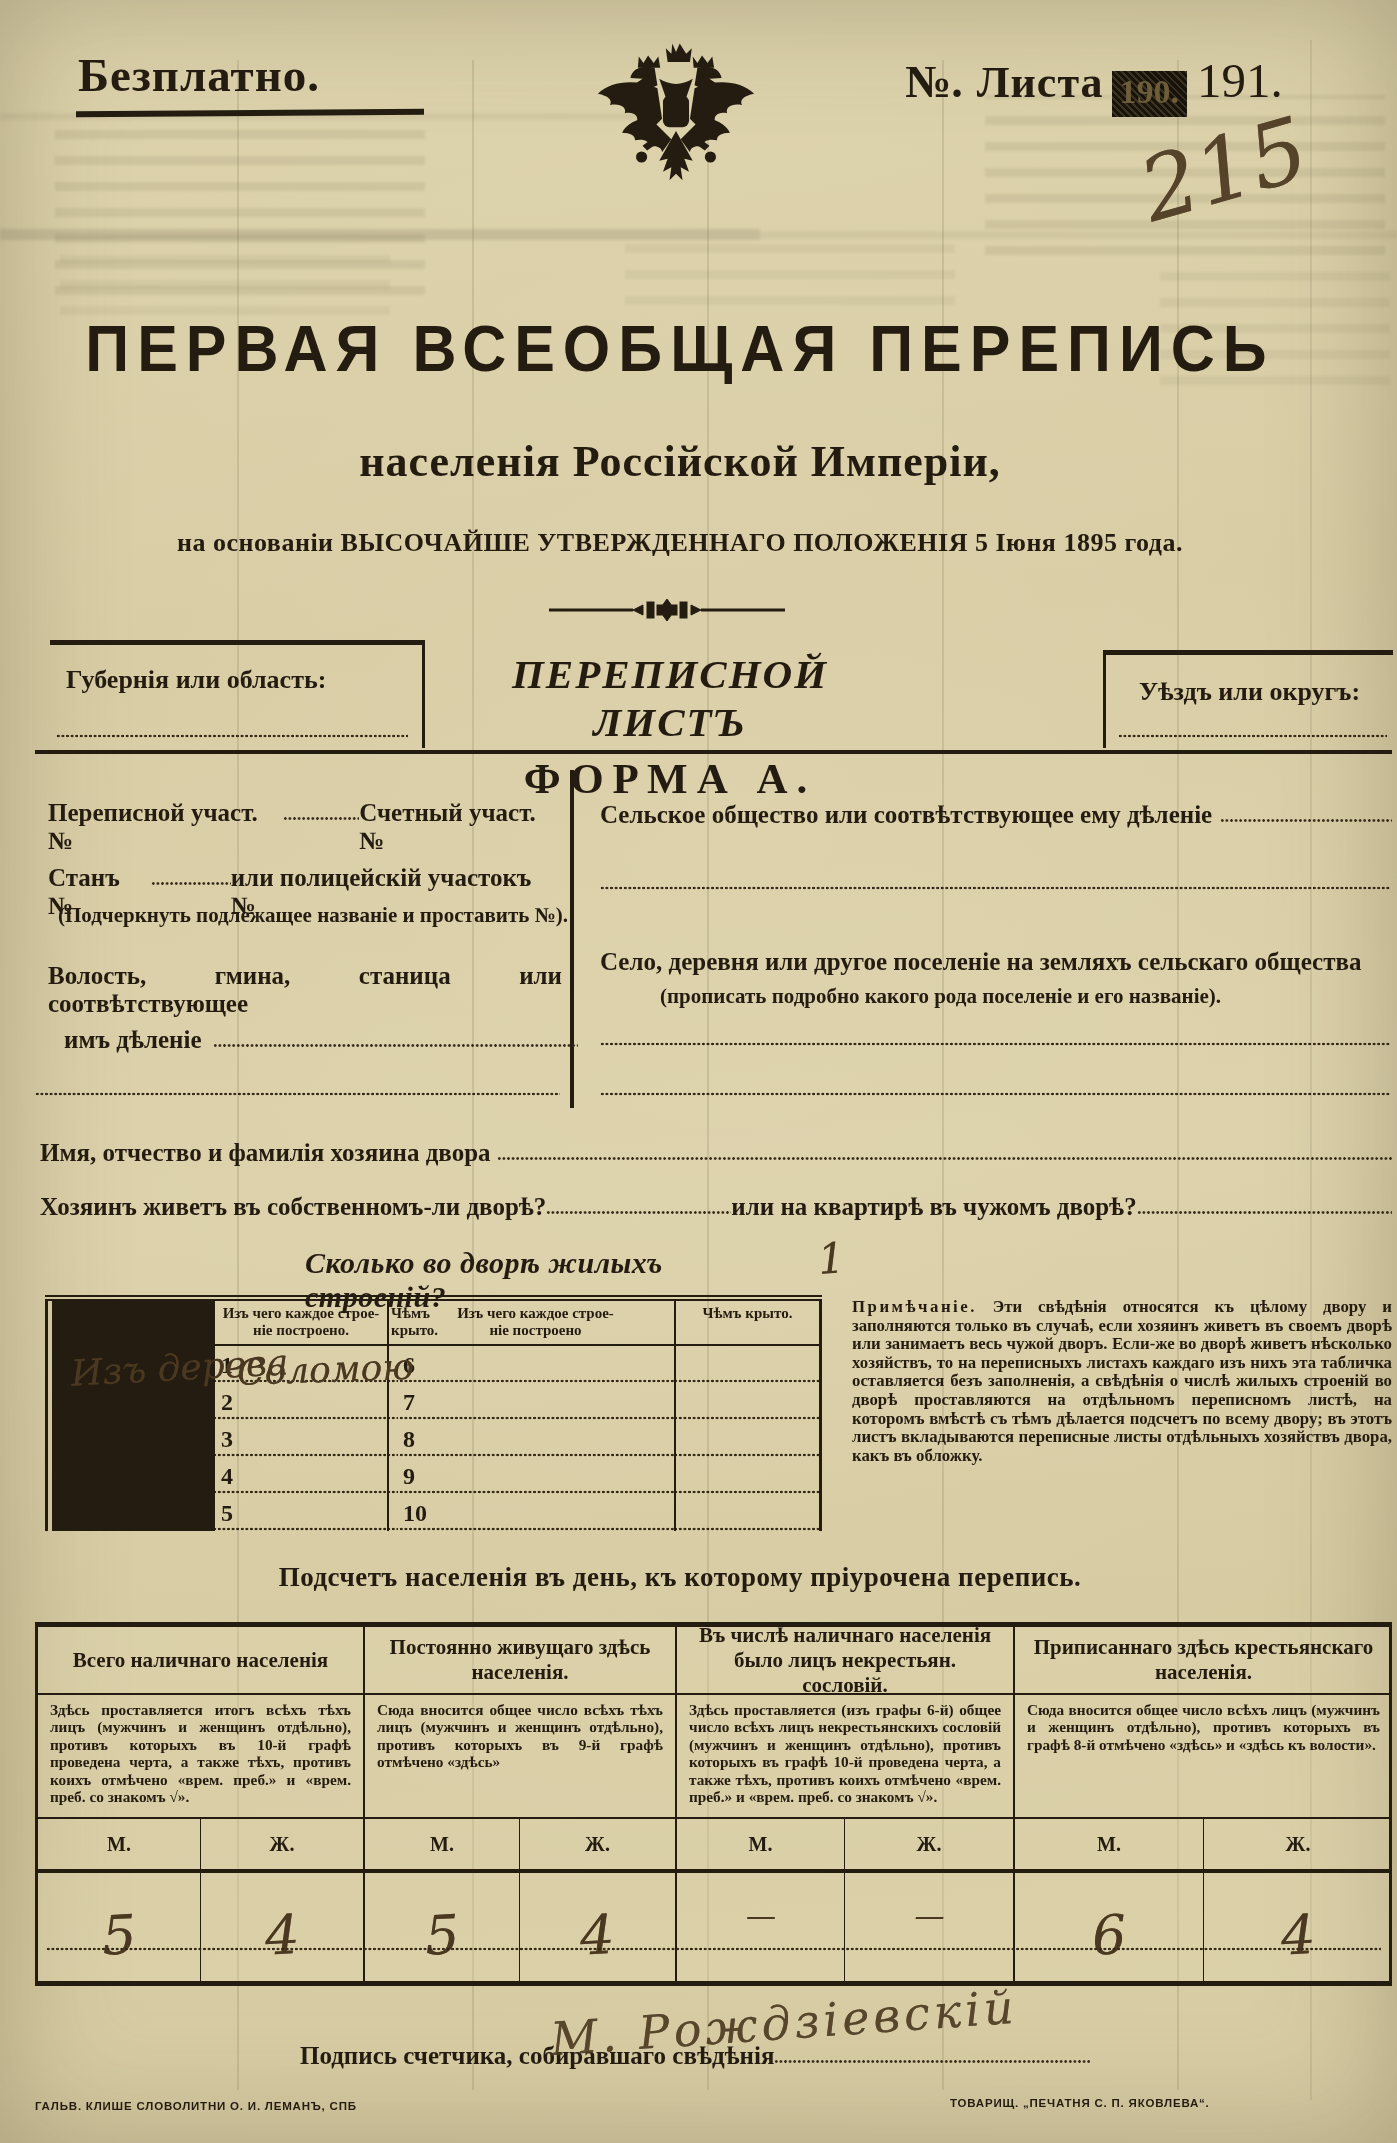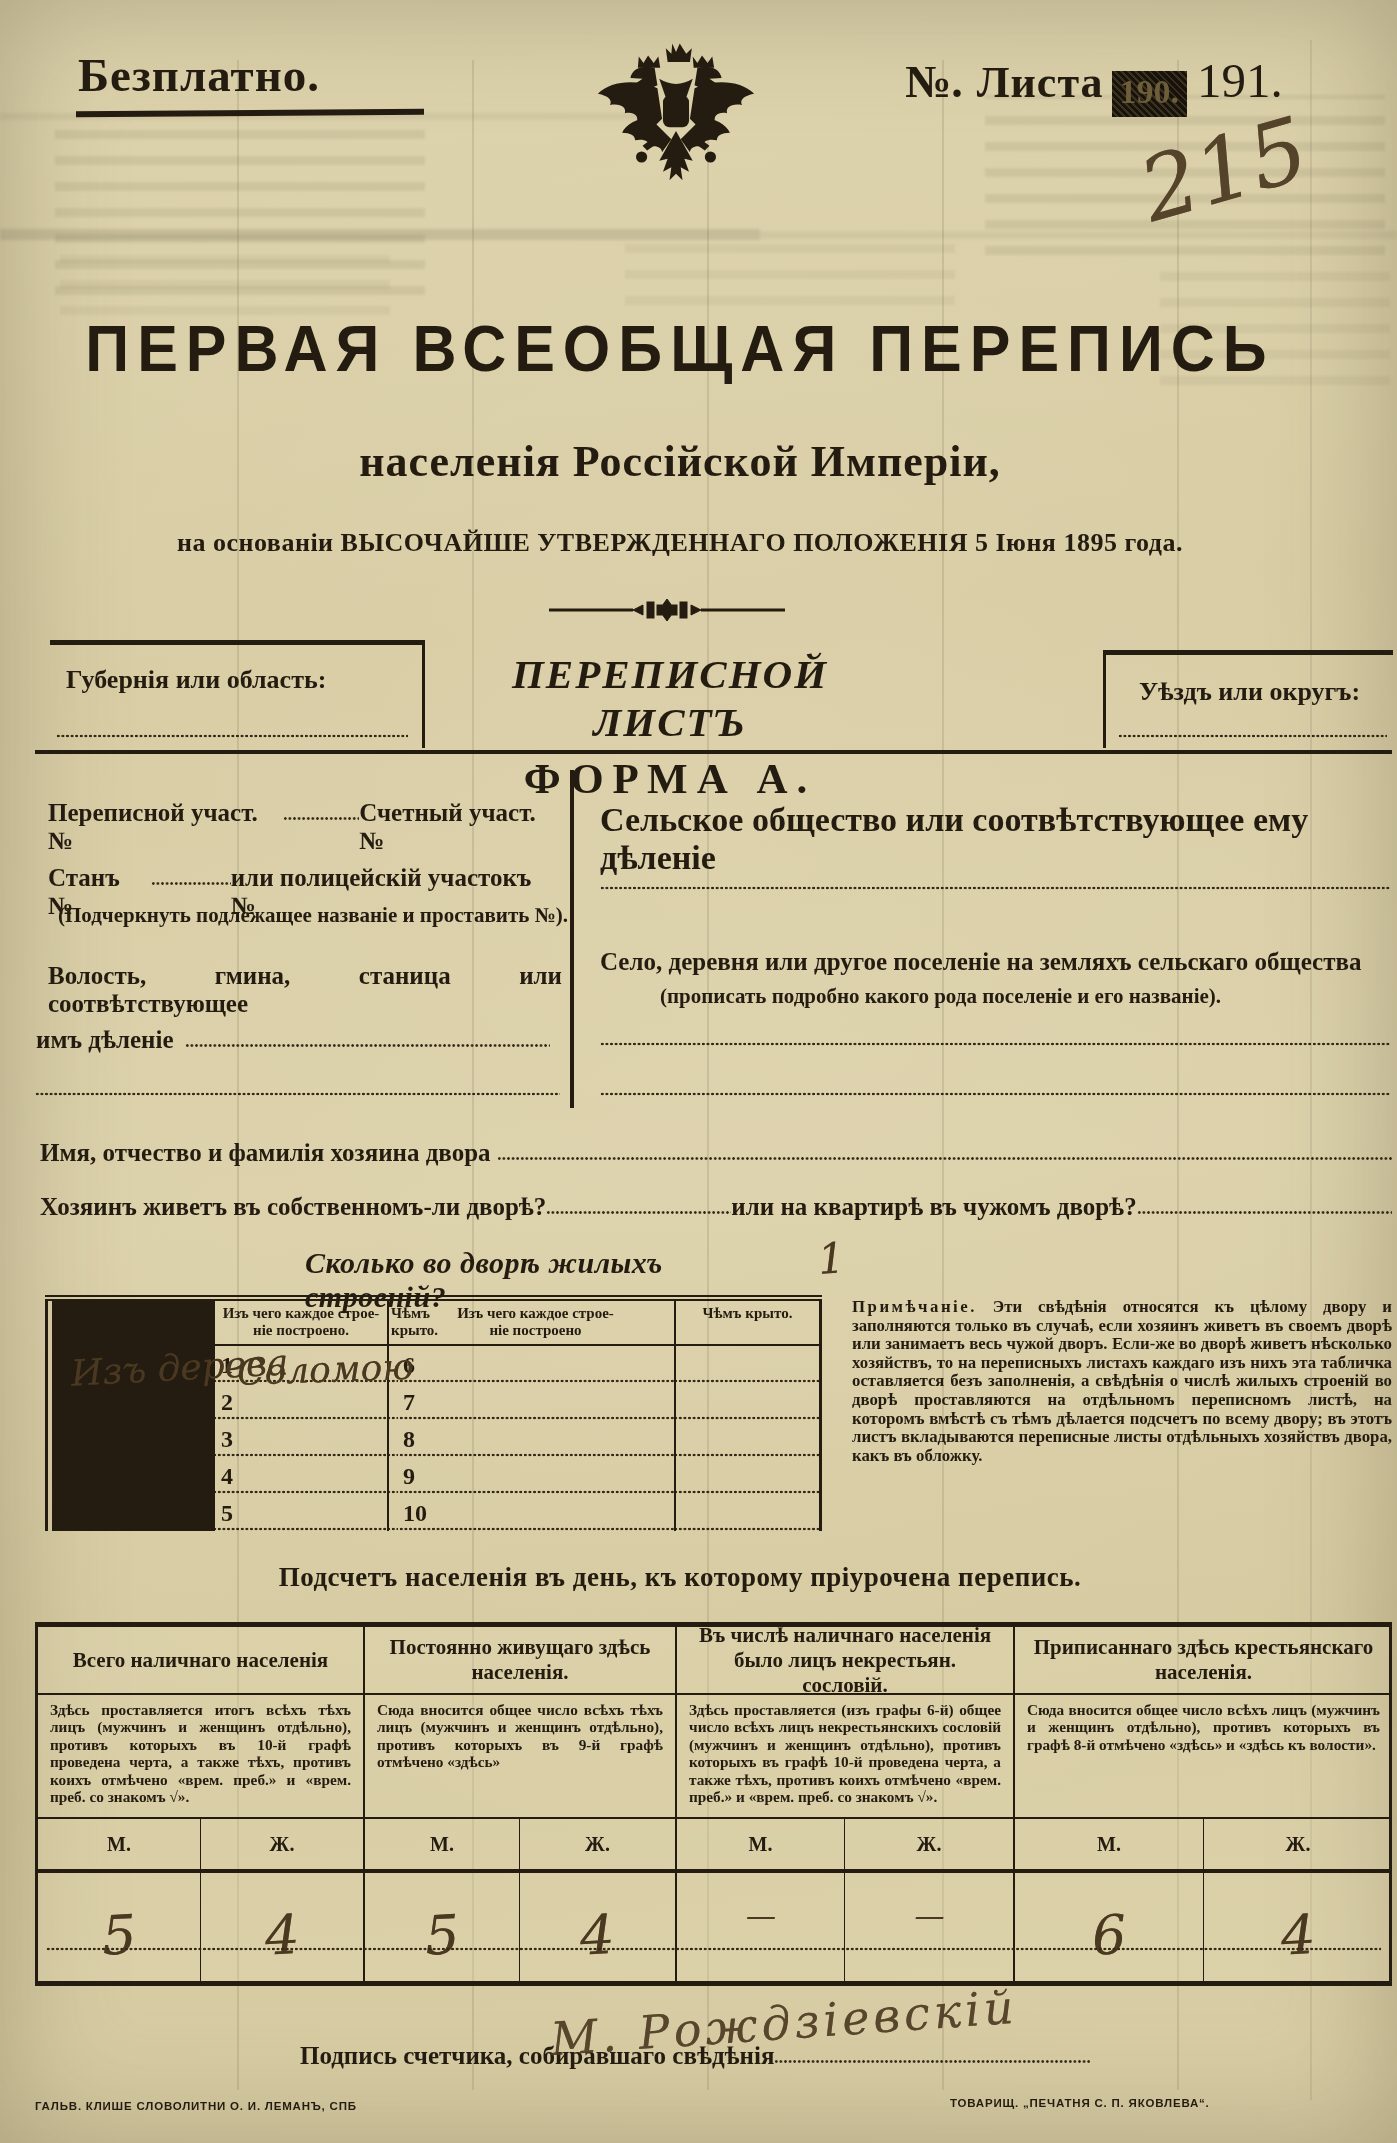--- a/index.html
+++ b/index.html
@@ -209,27 +209,27 @@
     <span class="dots grow"></span>
   </div>
   <div class="abs fline serifb" style="left:48px;top:863px;width:514px;font-size:25px;">
     <span>Станъ №</span>
     <span class="dots" style="width:80px;"></span>
     <span>или полицейскій участокъ №</span>
     <span class="dots grow"></span>
   </div>
   <div class="abs serifb" style="left:58px;top:903px;font-size:21px;">(Подчеркнуть подлежащее названіе и проставить №).</div>
   <div class="abs serifb" style="left:48px;top:962px;width:514px;font-size:25px;text-align:justify;">Волость, гмина, станица или соотвѣтствующее</div>
-  <div class="abs fline serifb" style="left:36px;top:1025px;width:514px;font-size:25px;gap:12px;">
+  <div class="abs fline serifb" style="left:64px;top:1025px;width:514px;font-size:25px;gap:12px;">
     <span>имъ дѣленіе</span>
     <span class="dots grow"></span>
   </div>
   <div class="abs dotline" style="left:35px;top:1092px;width:525px;"></div>
 
-  <div class="abs fline serifb" style="left:600px;top:800px;width:792px;font-size:34px;">
+  <div class="abs fline serifb" style="left:600px;top:800px;width:792px;font-size:25px;">
     <span>Сельское общество или соотвѣтствующее ему дѣленіе</span>
     <span class="dots grow" style="margin-left:8px;"></span>
   </div>
   <div class="abs dotline" style="left:600px;top:886px;width:790px;"></div>
   <div class="abs serifb" style="left:600px;top:948px;width:792px;font-size:25px;text-align:justify;">Село, деревня или другое поселеніе на земляхъ сельскаго общества</div>
   <div class="abs serifb" style="left:660px;top:984px;font-size:21px;">(прописать подробно какого рода поселеніе и его названіе).</div>
   <div class="abs dotline" style="left:600px;top:1042px;width:790px;"></div>
   <div class="abs dotline" style="left:600px;top:1092px;width:790px;"></div>
 
   <div class="abs fline serifb" style="left:40px;top:1138px;width:1352px;font-size:25px;">

